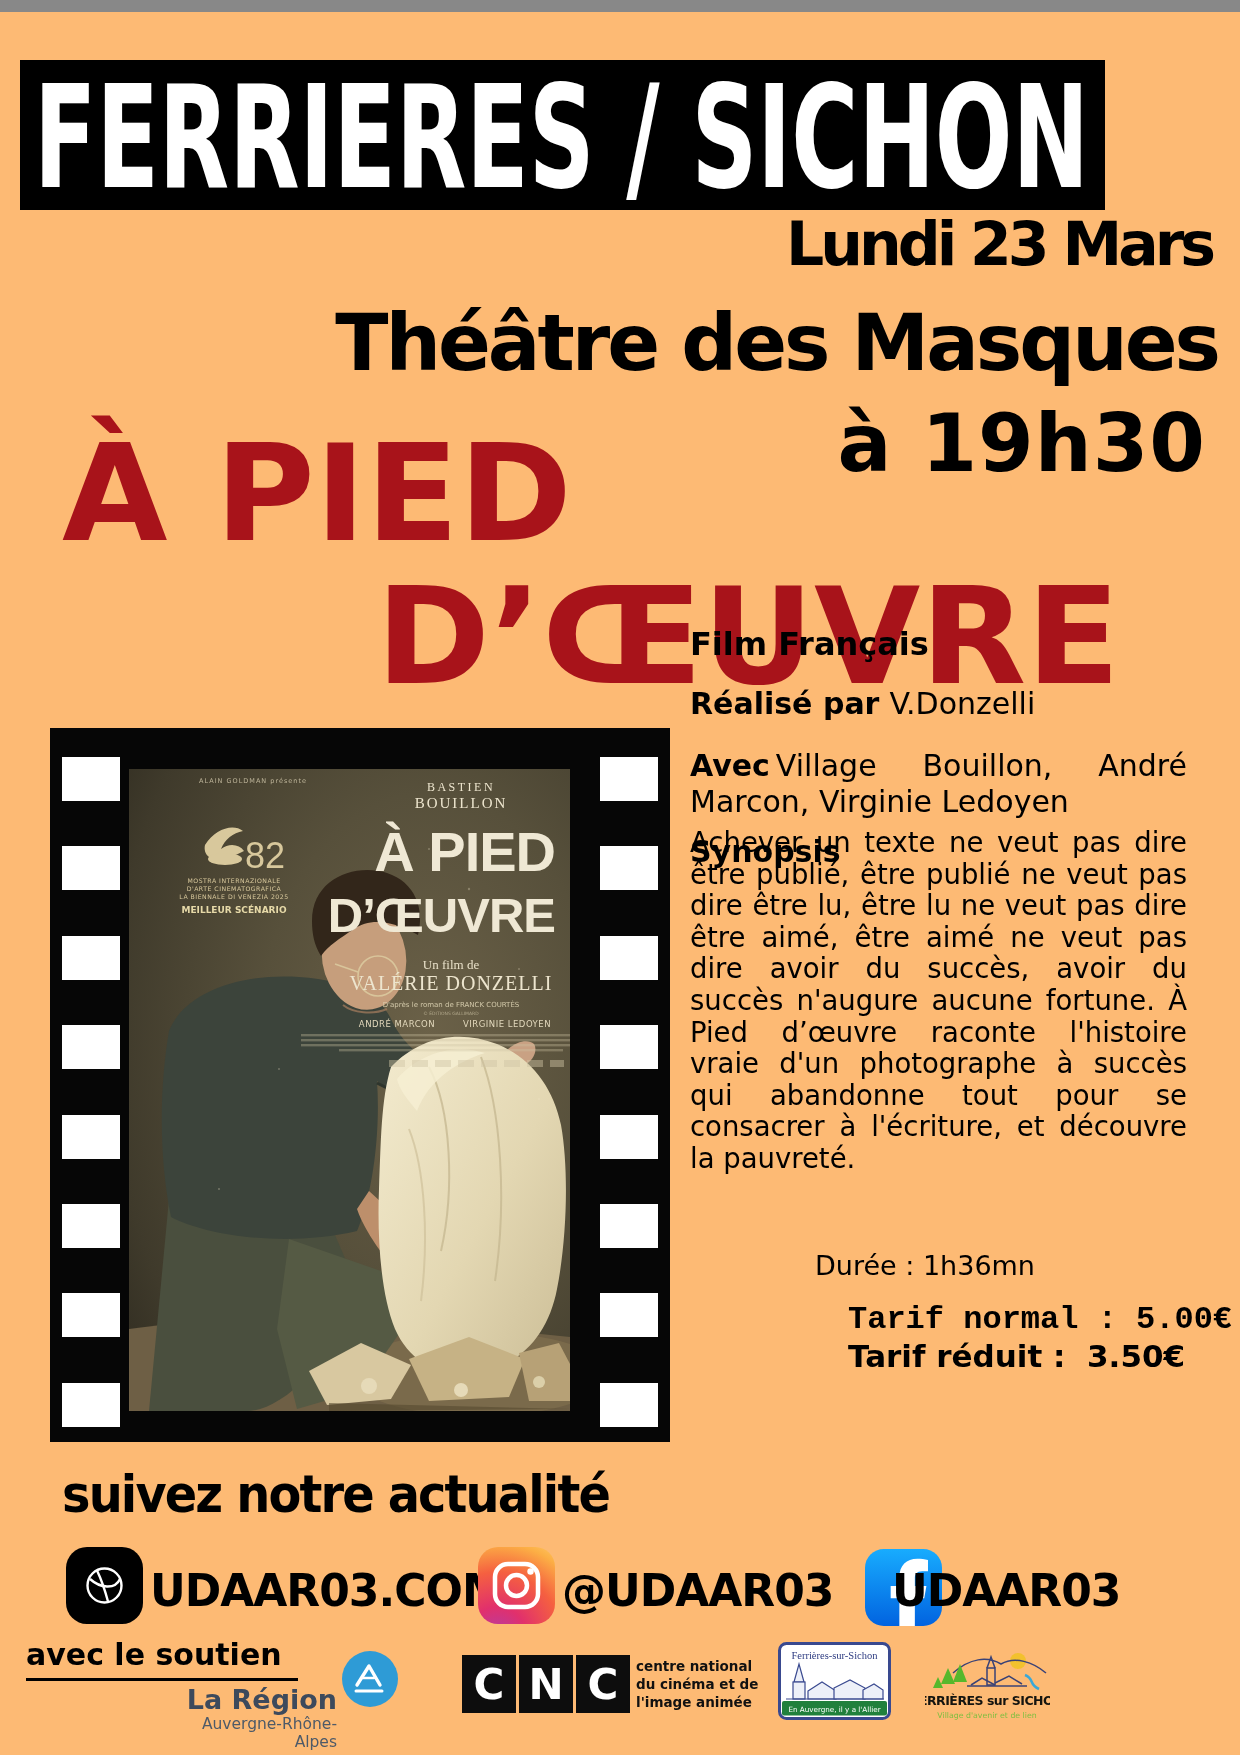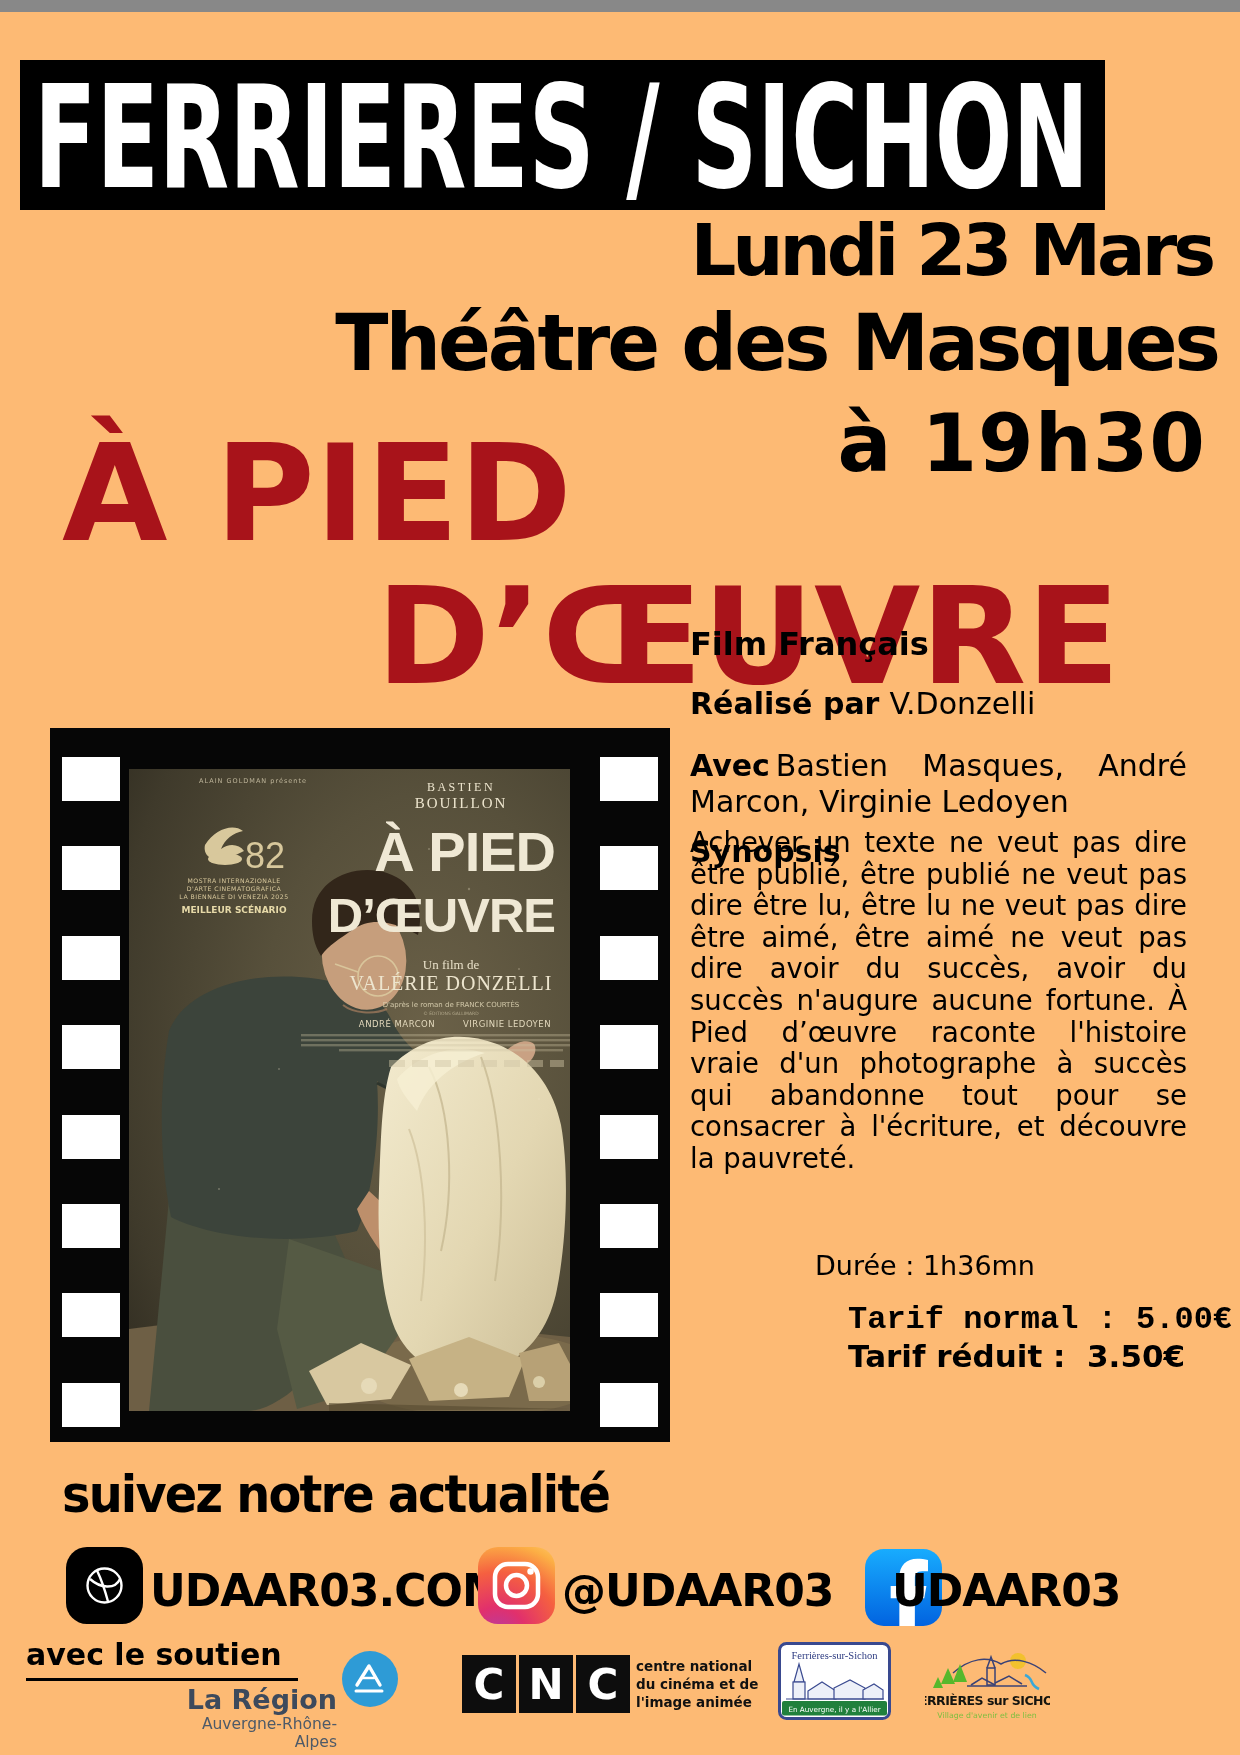--- a/index.html
+++ b/index.html
@@ -8,21 +8,21 @@
     position:relative; width:1240px; height:1755px;
     background:#fdba74; overflow:hidden; margin:12px auto;
     font-family:"DejaVu Sans","Liberation Sans",sans-serif; color:#000;
   }
   .abs { position:absolute; }
 
   
   .banner { left:20px; top:48px; width:1085px; height:150px; background:#000; }
 
   
-  .h-date  { right:28px; top:202px; font-size:72px; font-weight:800; letter-spacing:-4px; line-height:1; }
+  .h-date  { right:28px; top:202px; font-size:60px; font-weight:800; letter-spacing:-4px; line-height:1; }
   .h-venue { right:22px; top:292px; font-size:78px; font-weight:800; letter-spacing:-3px; line-height:1; }
   .h-time  { right:34px; top:392px; font-size:80px; font-weight:800; letter-spacing:1px; line-height:1; }
 
   
   .strip { left:50px; top:716px; width:620px; height:714px; background:#060606; }
   .hole { position:absolute; width:58px; height:44px; background:#ffffff; }
   .poster { left:129px; top:757px; width:441px; height:642px; }
 
   
   .col { left:690px; width:497px; }
@@ -203,21 +203,21 @@
         <circle cx="150" cy="300" r="1"></circle>
         <circle cx="90" cy="420" r="1.1"></circle>
     </g>
   </svg>
 
   <div class="abs col film-fr">Film Français</div>
   <div class="abs col realise">
     <b>Réalisé par</b><span>V.Donzelli</span>
   </div>
   <div class="abs col avec">
-    <b>Avec</b><span>Bastien Masques, André Marcon, Virginie Ledoyen</span>
+    <b>Avec</b><span>Village Bouillon, André Marcon, Virginie Ledoyen</span>
   </div>
   <div class="abs col syn-label">Synopsis</div>
   <div class="abs col syn">Achever un texte ne veut pas dire être publié, être publié ne veut pas dire être lu, être lu ne veut pas dire être aimé, être aimé ne veut pas dire avoir du succès, avoir du succès n'augure aucune fortune. À Pied d’œuvre raconte l'histoire vraie d'un photographe à succès qui abandonne tout pour se consacrer à l'écriture, et découvre la pauvreté.</div>
   <div class="abs duree">Durée : 1h36mn</div>
   <div class="abs tarif1">Tarif normal : 5.00€</div>
   <div class="abs tarif2">Tarif réduit :  3.50€</div>
 
   <div class="abs suivez">suivez notre actualité</div>
 
   <svg class="abs icon ic-web" viewBox="0 0 77 77">

